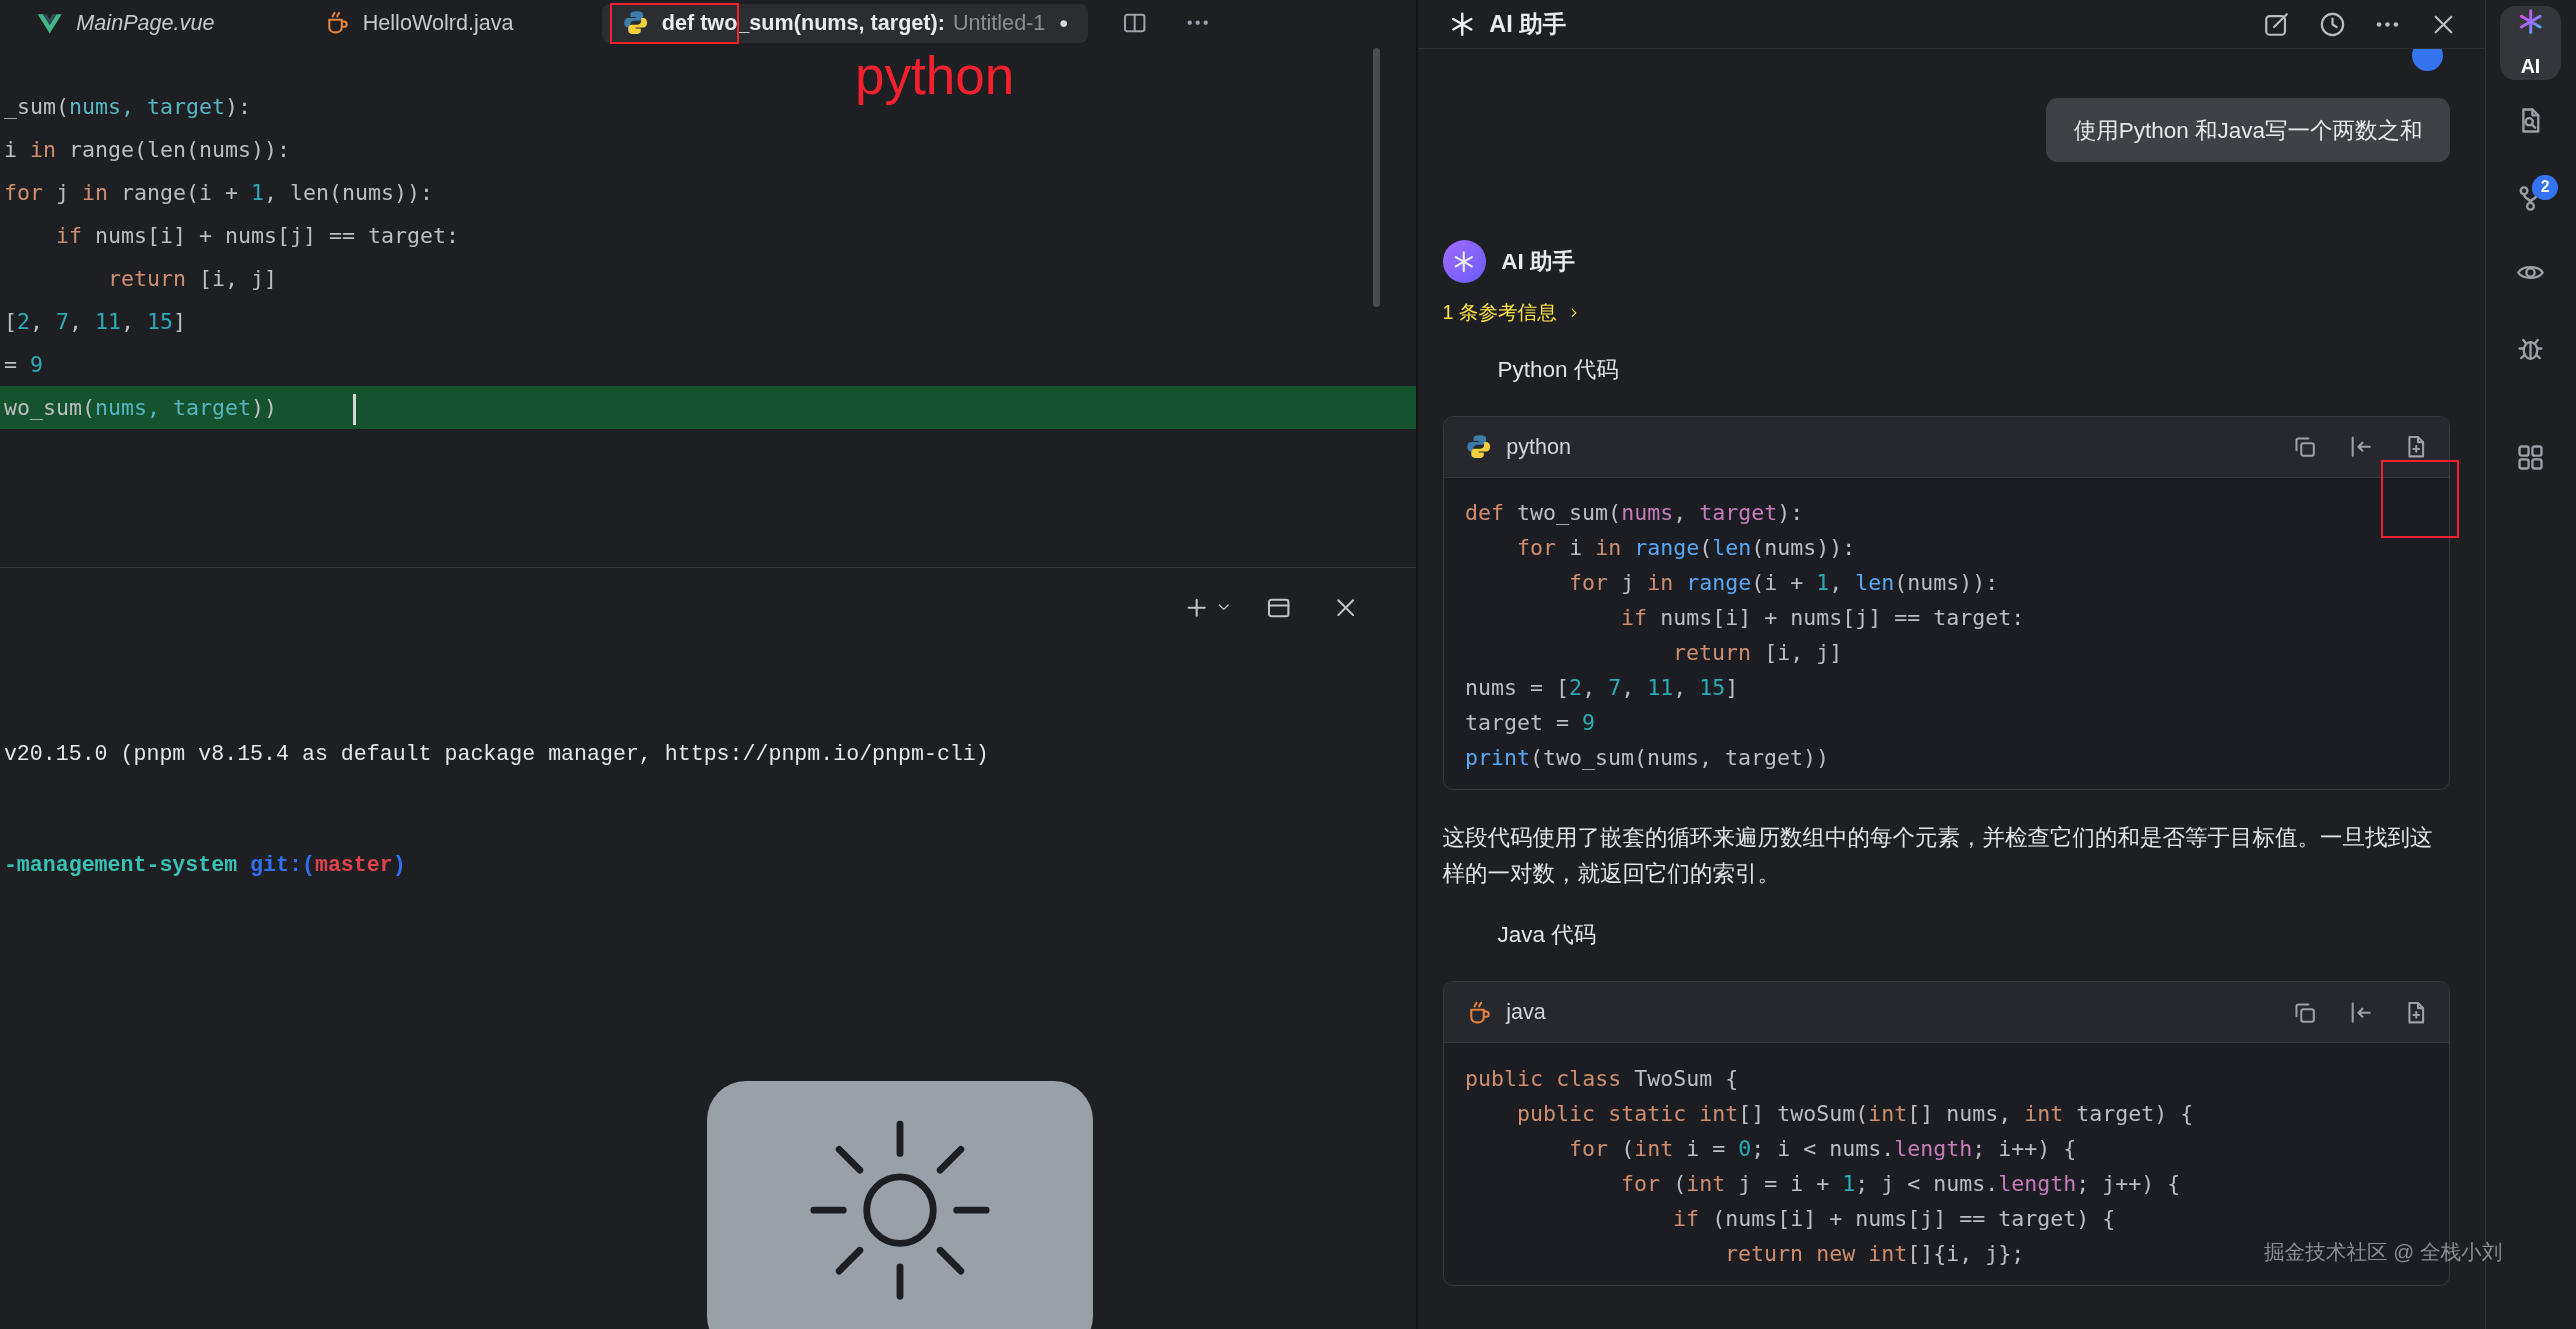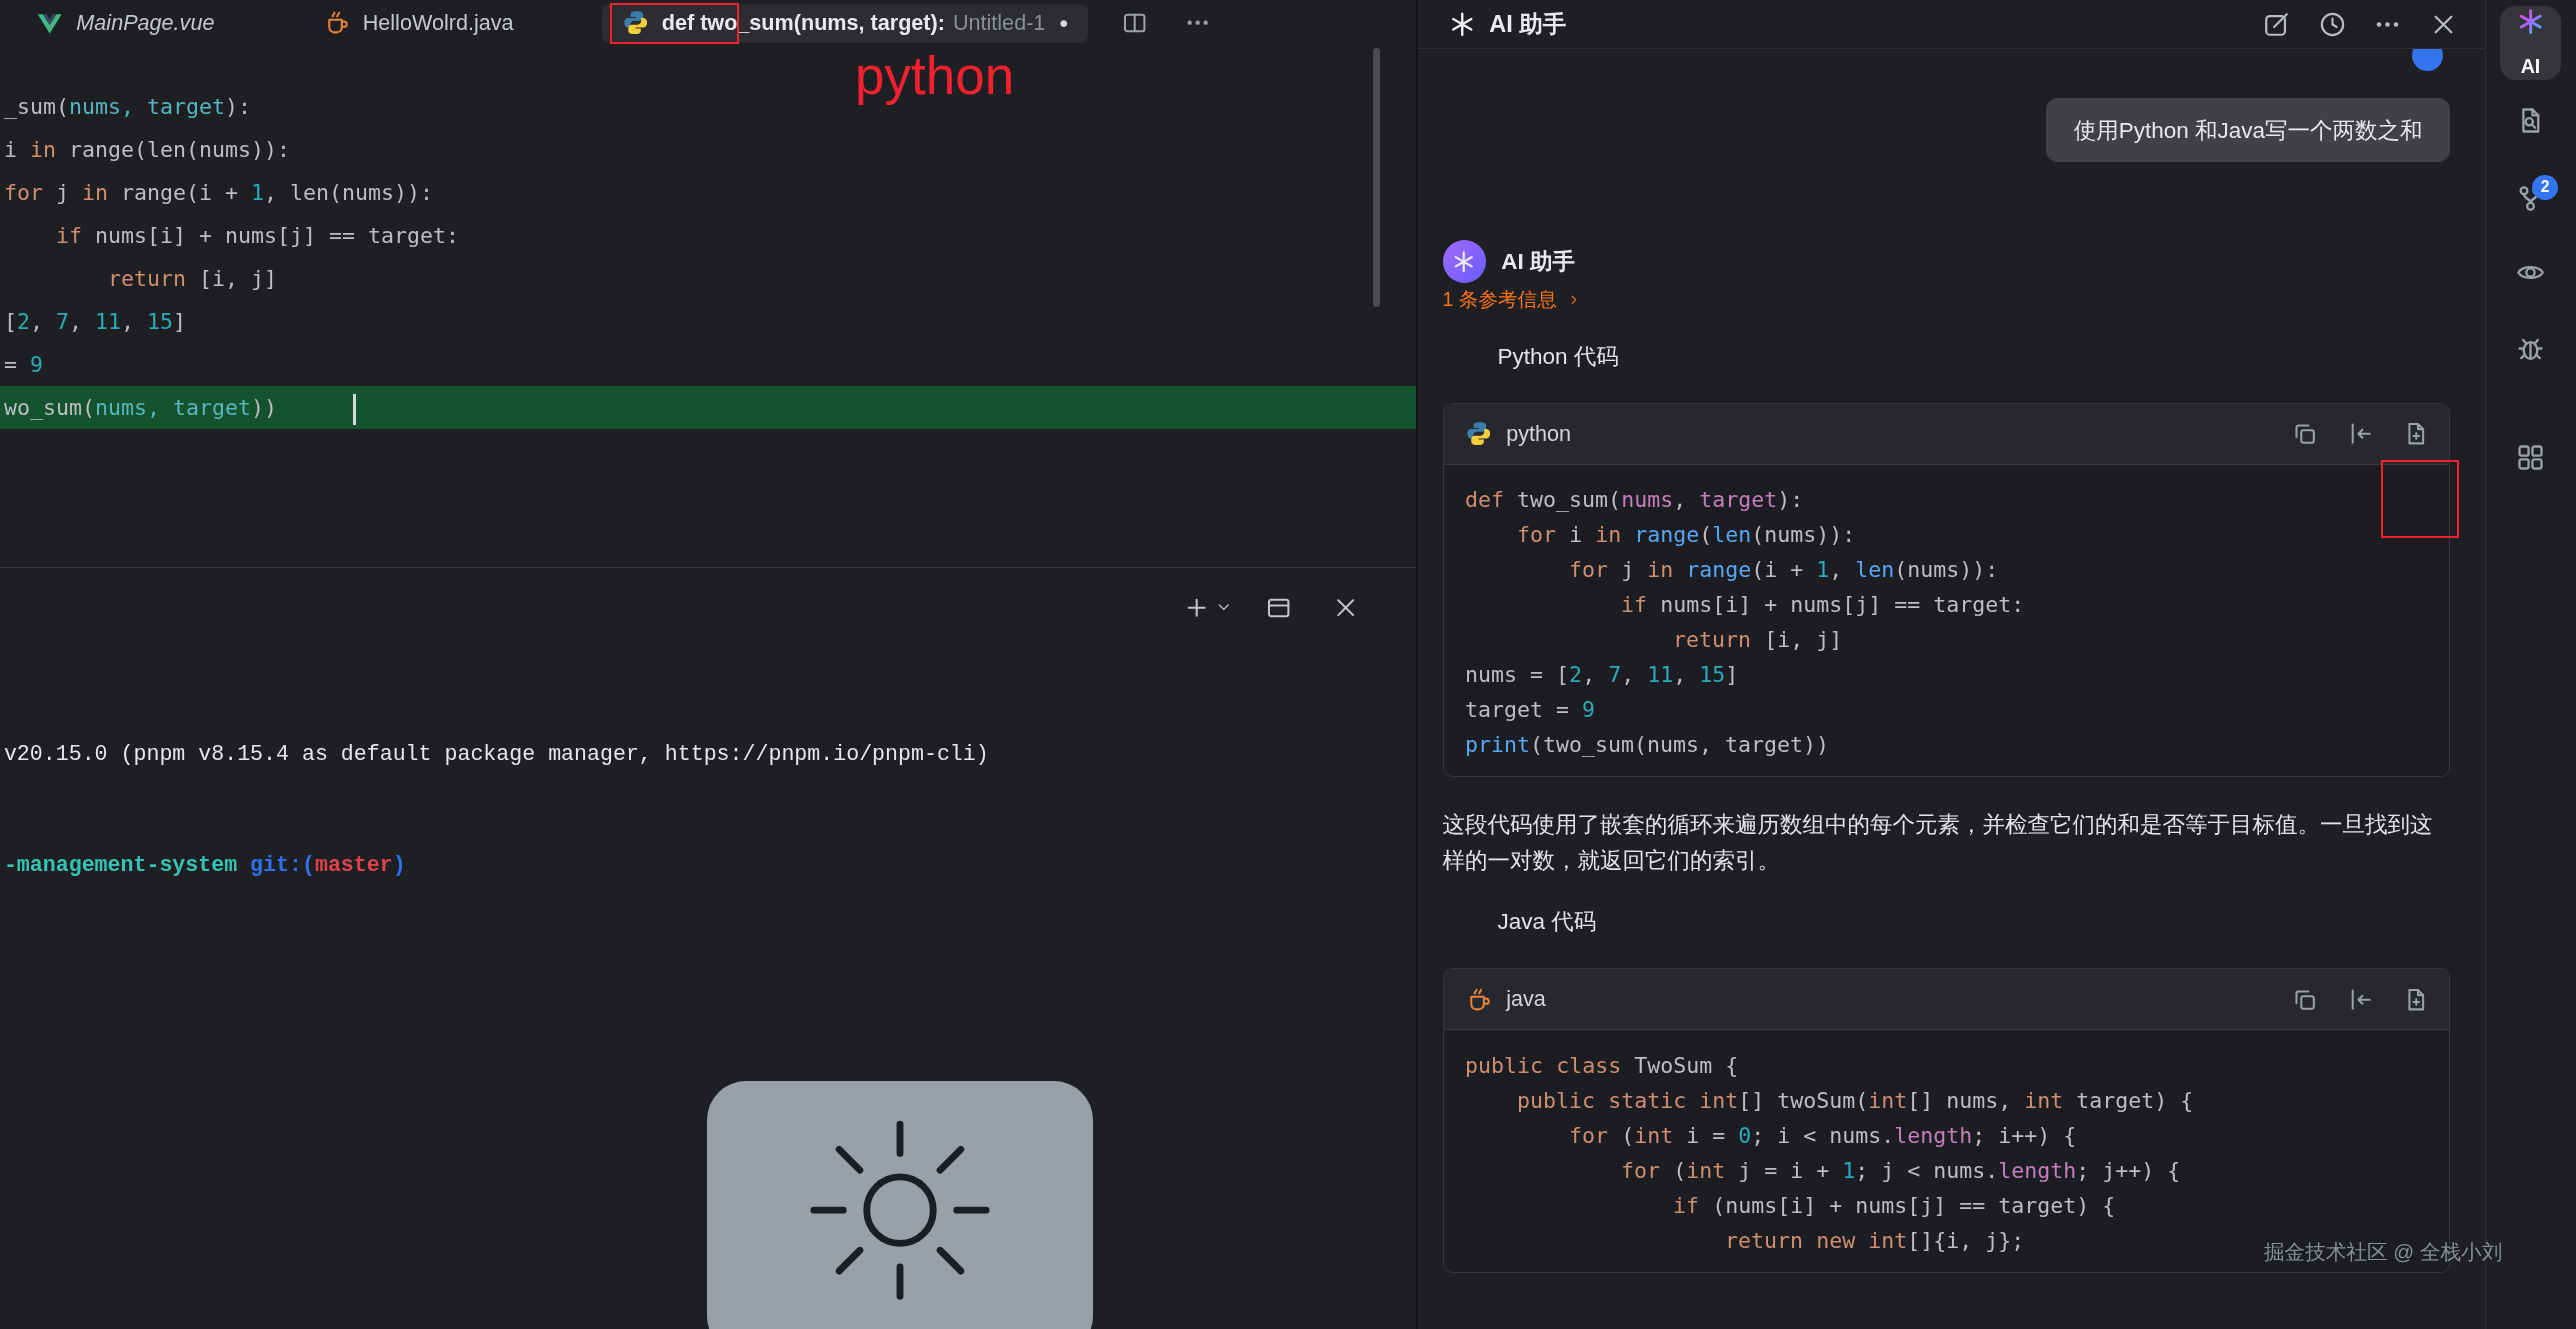--- a/index.html
+++ b/index.html
@@ -65,22 +65,22 @@
                  border-radius:50%; background:#3574f0; }
   .bubble-row { display:flex; justify-content:flex-end; margin-top:49px; }
   .user-bubble { background:#3f4146; border-radius:11.8px; padding:16.7px 27.4px; font-size:22.5px;
                  color:#e6e8eb; white-space:nowrap; }
   .ai-head-row { display:flex; align-items:center; margin-top:78px; }
   .ai-avatar { width:43px; height:43px; border-radius:50%; flex:none;
                background:linear-gradient(135deg,#a06bff,#6a5cff);
                display:flex; align-items:center; justify-content:center; }
   .ai-avatar .snow-white { width:23.5px; height:23.5px; }
   .ai-name { margin-left:15.7px; font-size:22.5px; font-weight:bold; color:#e8eaed; }
-  .ref-row { display:flex; align-items:center; gap:9px; margin-top:3px;
-             color:#f97316; font-size:19.6px; }
+  .ref-row { display:flex; align-items:center; gap:9px; margin-top:16px;
+             color:#fde047; font-size:19.6px; }
   .ref-row .ico { width:15.7px; height:15.7px; }
   .msg-text { margin-top:25.5px; font-size:22.5px; line-height:36px; color:#e2e4e8; }
   .code-heading { margin-top:27.4px; padding-left:55px; font-size:22.5px; color:#e2e4e8; }
 
   .code-block { margin-top:31px; border:1px solid #36383e; border-radius:9.8px;
                 background:#1b1d22; overflow:hidden; }
   .code-block + .msg-text { margin-top:30px; }
   .code-block-header { height:61px; background:#26282e; display:flex; align-items:center;
                        padding:0 19.6px 0 21.6px; border-bottom:1px solid #36383e; }
   .code-block-header .lang-ico { width:27.4px; height:27.4px; }

